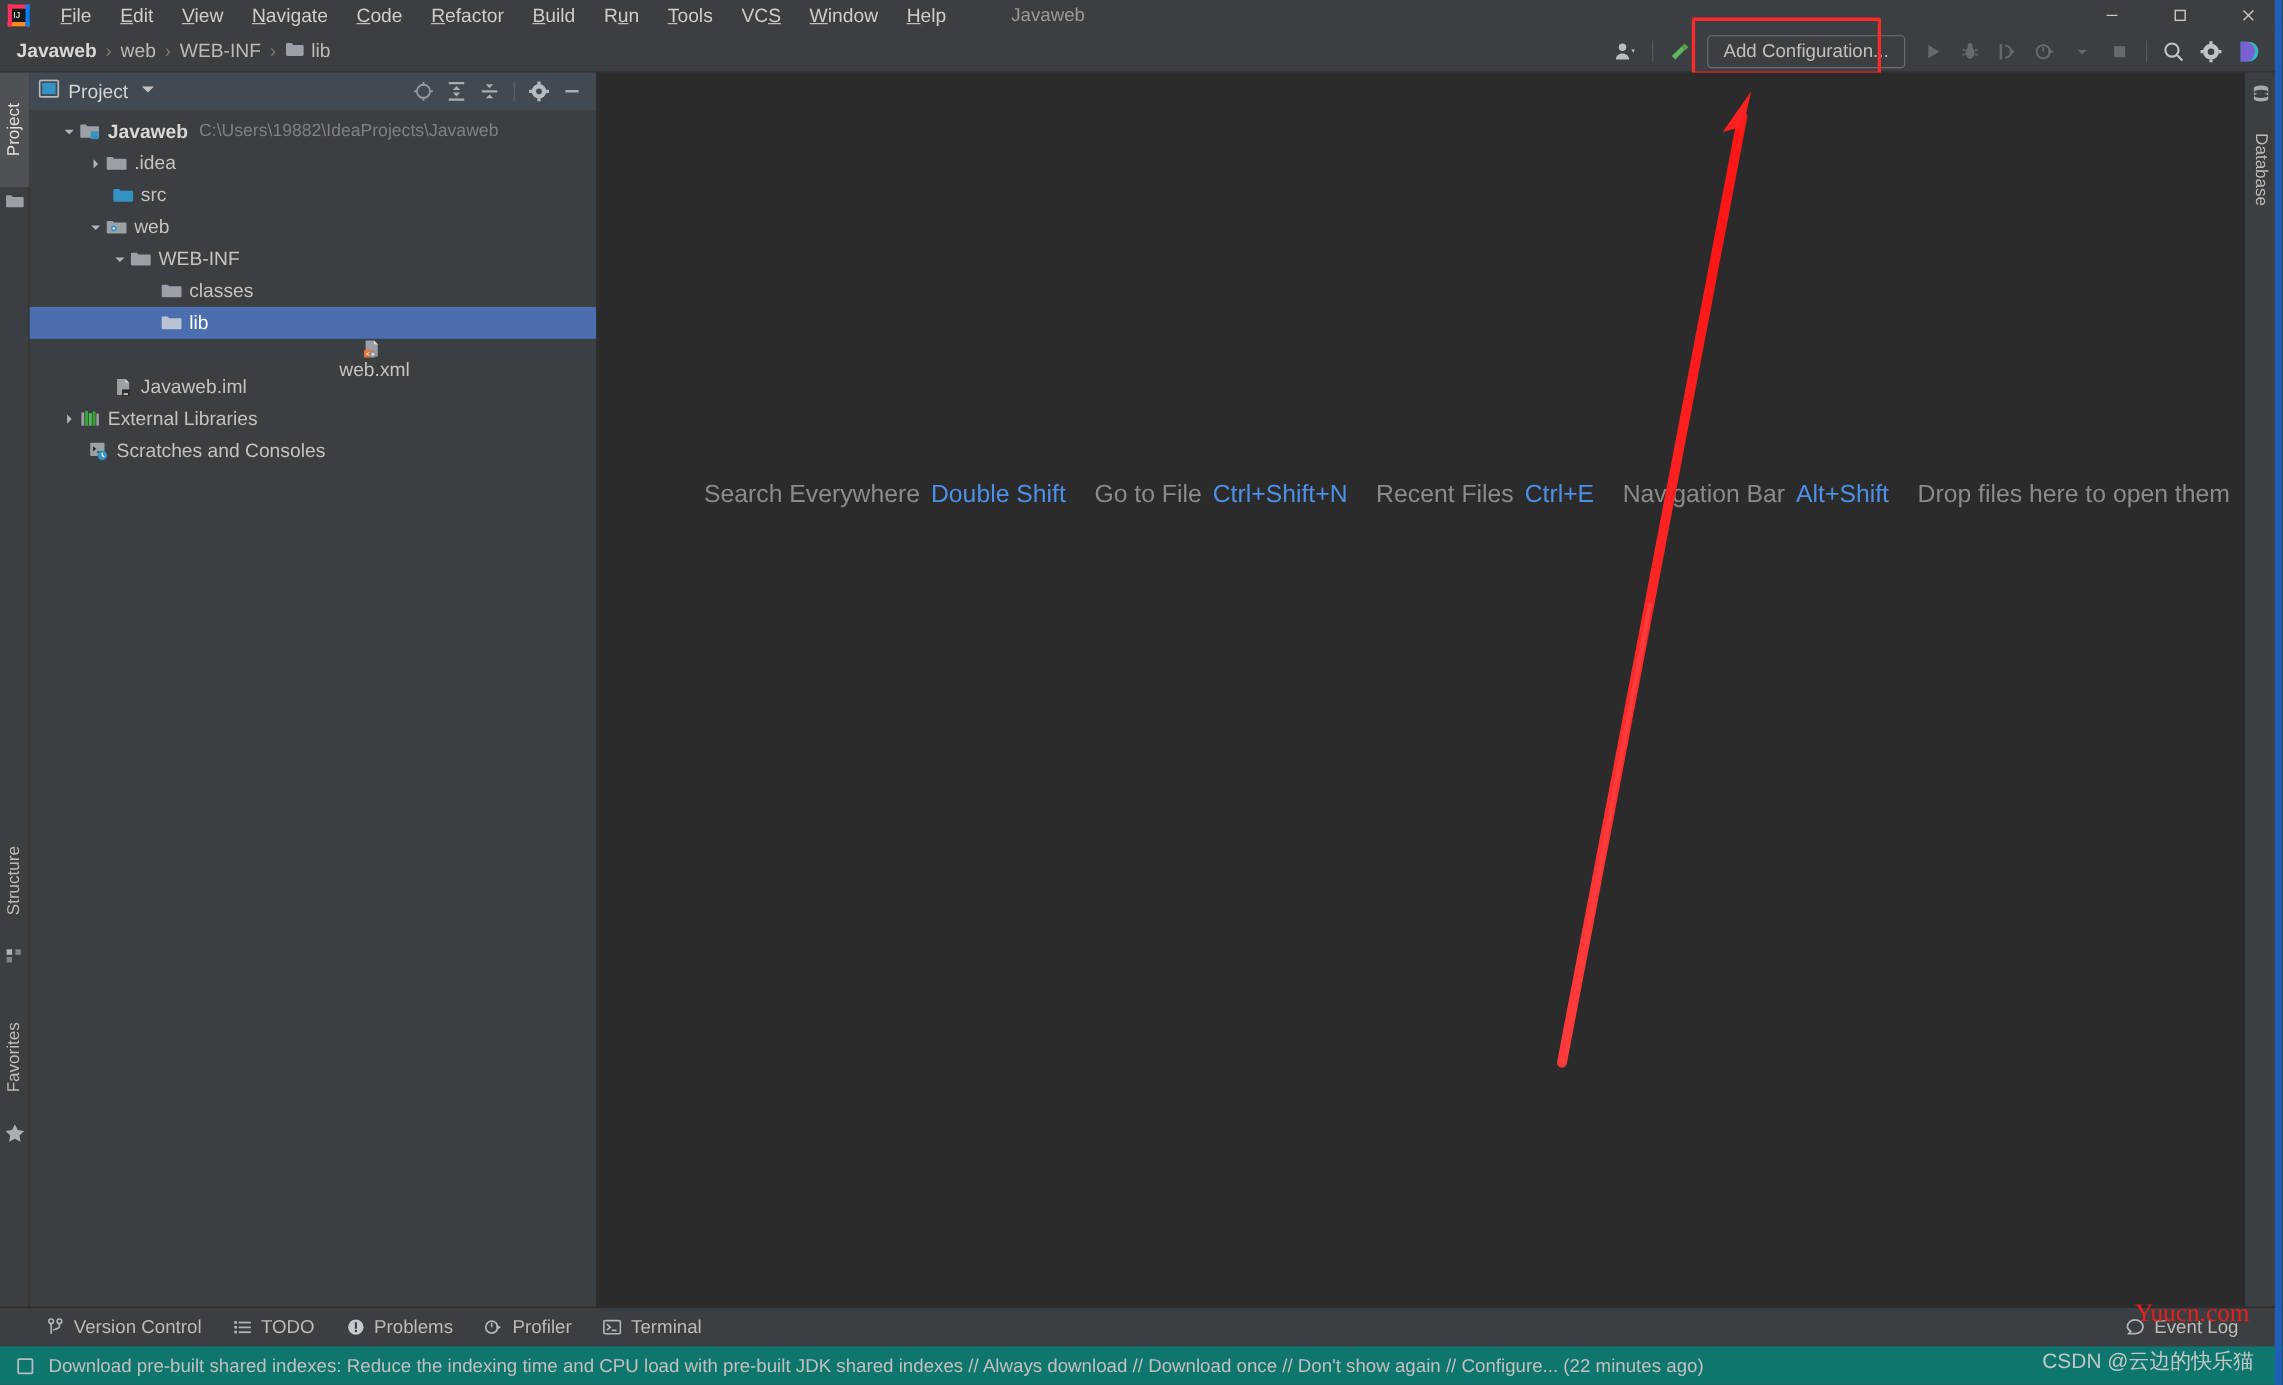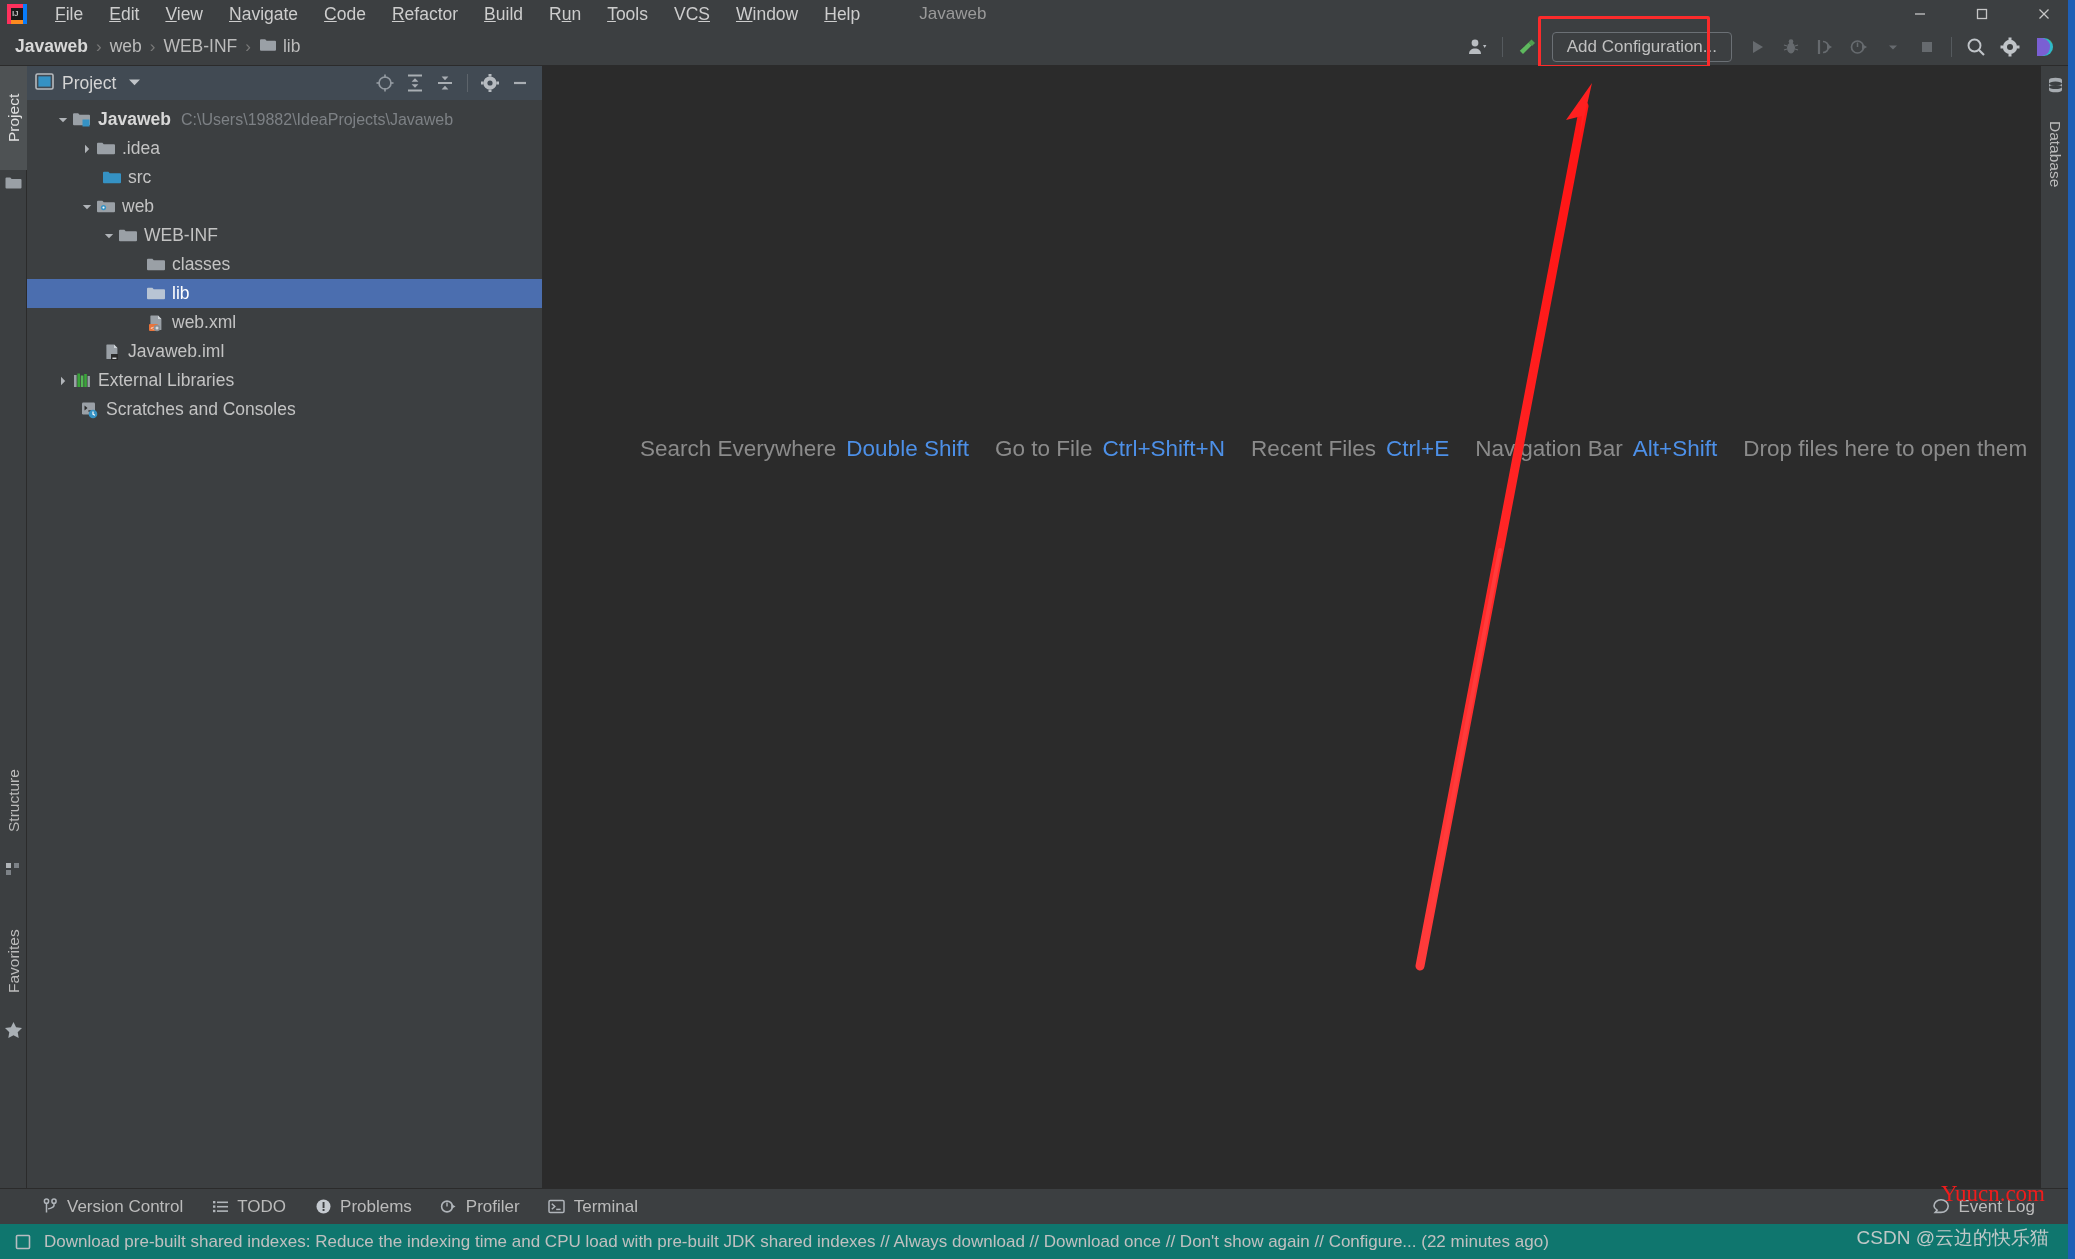--- a/index.html
+++ b/index.html
@@ -566,21 +566,21 @@
 
       <div class="trow selected" style="padding-left:118px;">
         <span class="tico">
           <svg width="20" height="16" viewBox="0 0 20 16">
               <path d="M1 2.8a1 1 0 011-1h4.4l1.3 1.5H18a1 1 0 011 1v8a1 1 0 01-1 1H2a1 1 0 01-1-1z" fill="#b8c4d4"></path>
             </svg>
         </span>
         <span class="tlabel">lib</span>
       </div>
 
-      <div class="trow" style="padding-left:118px;">
+      <div class="trow" style="padding-left:118px;flex-direction:column;">
         <span class="tico">
           <svg width="20" height="18" viewBox="0 0 20 18">
             <path d="M5 1.5h7l3.4 3.4v10.6a.6.6 0 01-.6.6H5a.6.6 0 01-.6-.6V2.1A.6.6 0 015 1.5z" fill="#9aa0a6"></path>
             <path d="M12 1.5l3.4 3.4H12z" fill="#cfd4d8"></path>
             <rect x="3" y="10" width="9" height="7" rx="1" fill="#e8743b"></rect>
             <text x="4.5" y="15.6" font-size="6" fill="#ffffff" font-family="Liberation Sans, sans-serif">&lt;</text>
             <circle cx="11" cy="14" r="3.2" fill="#8a8f94"></circle>
             <circle cx="11" cy="14" r="1.5" fill="#d5d9dd"></circle>
           </svg>
         </span>

